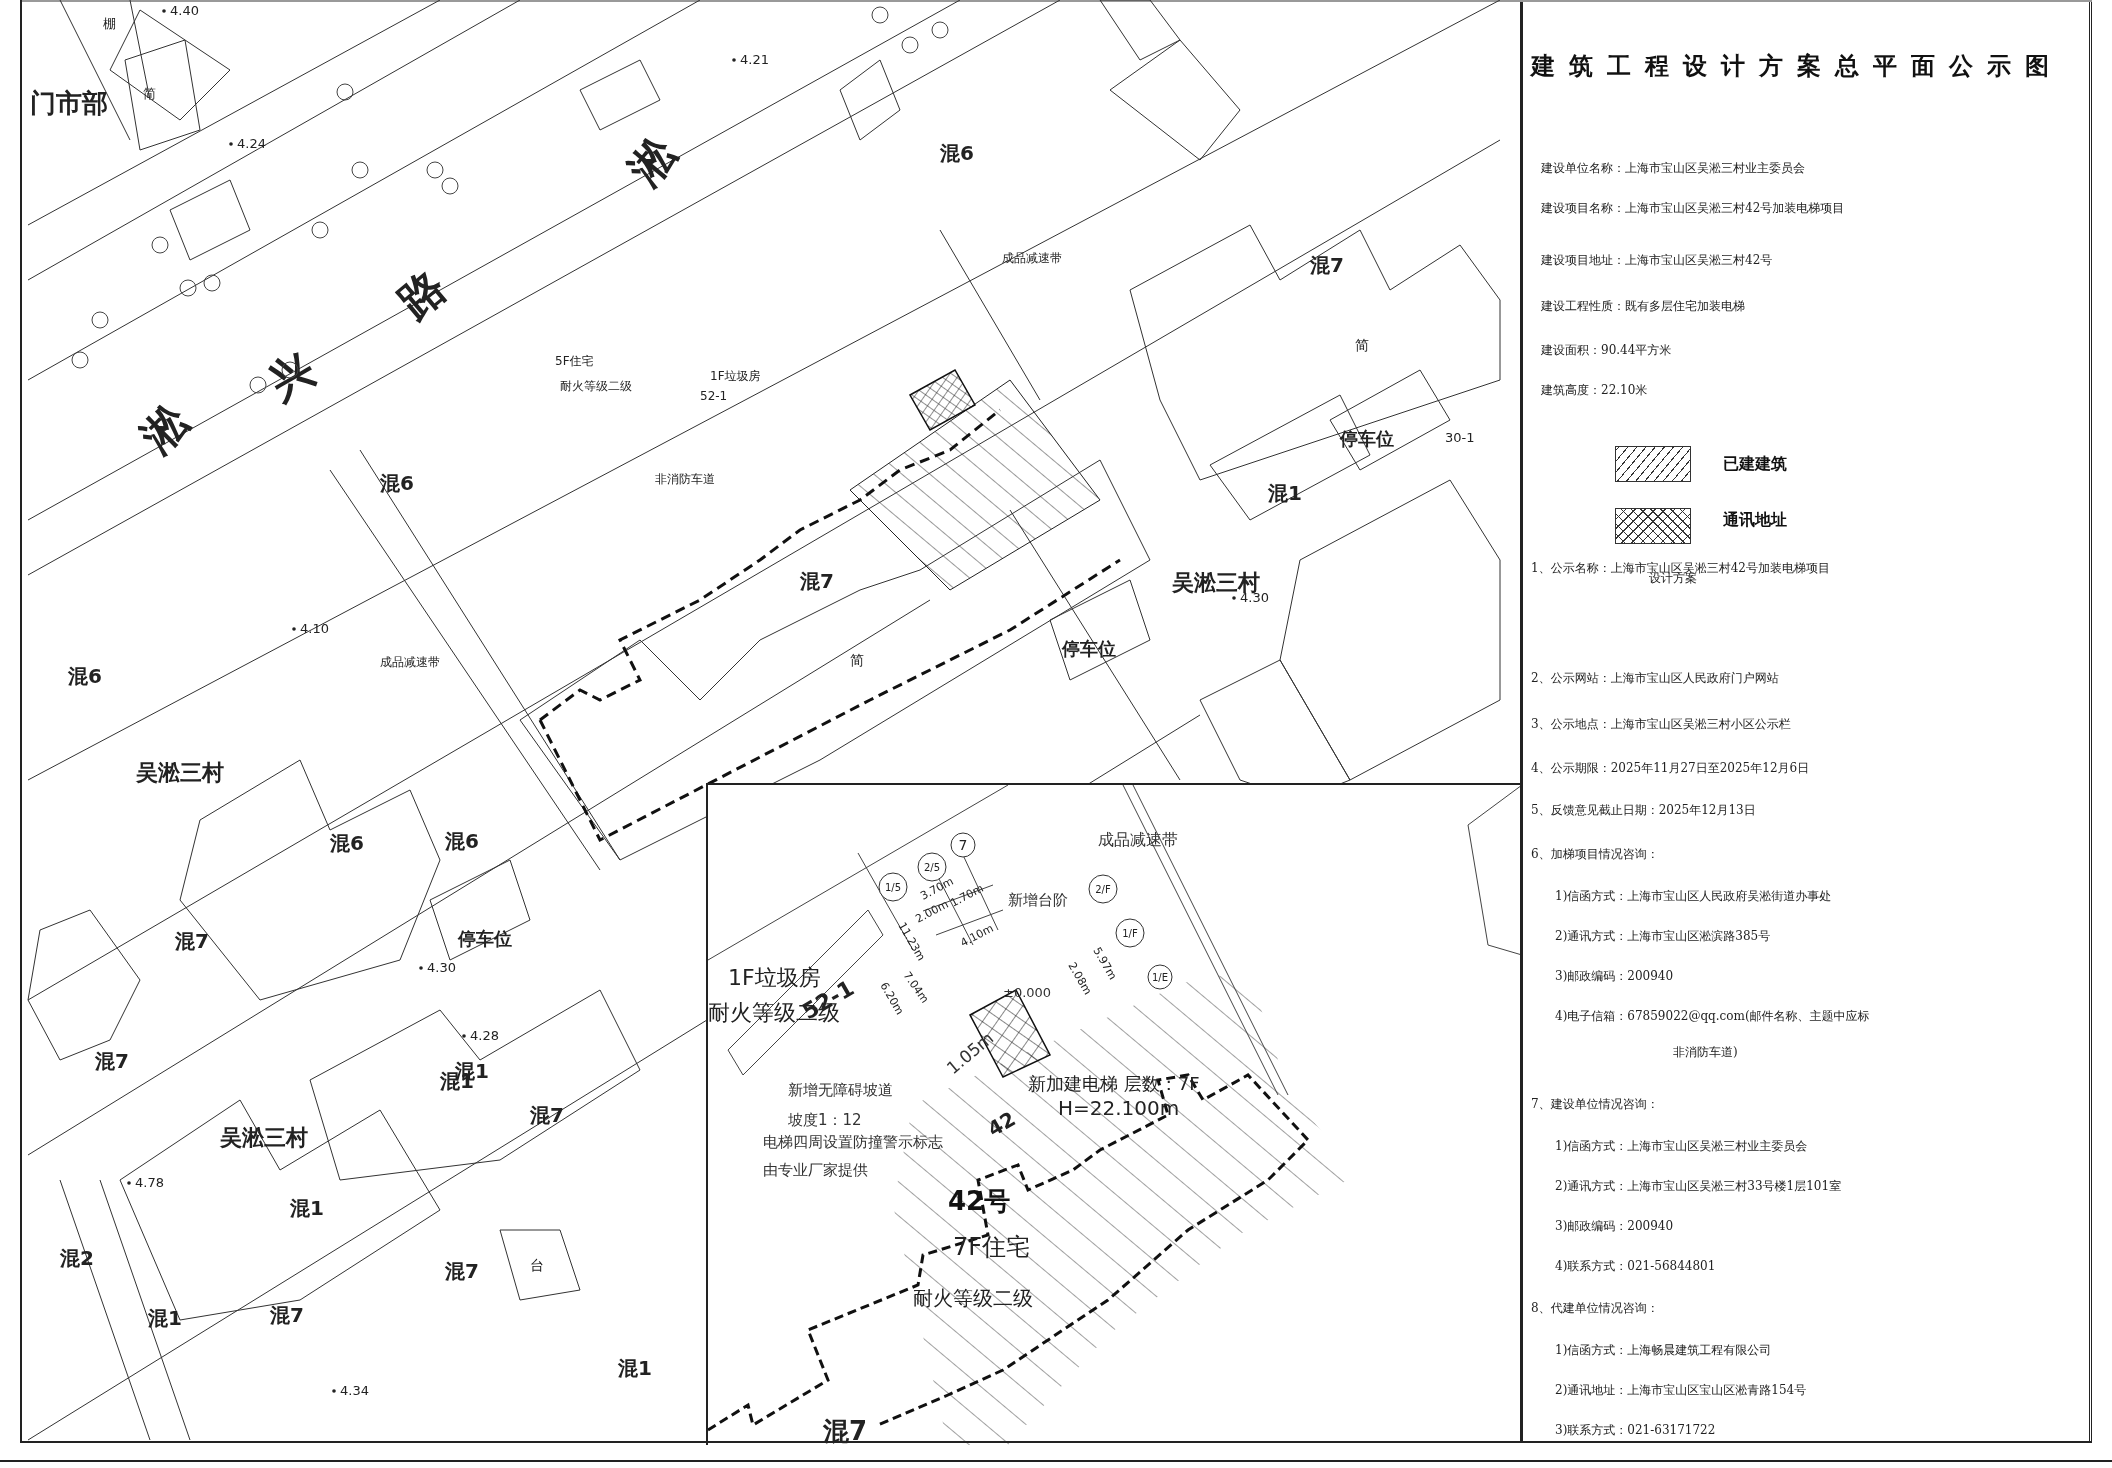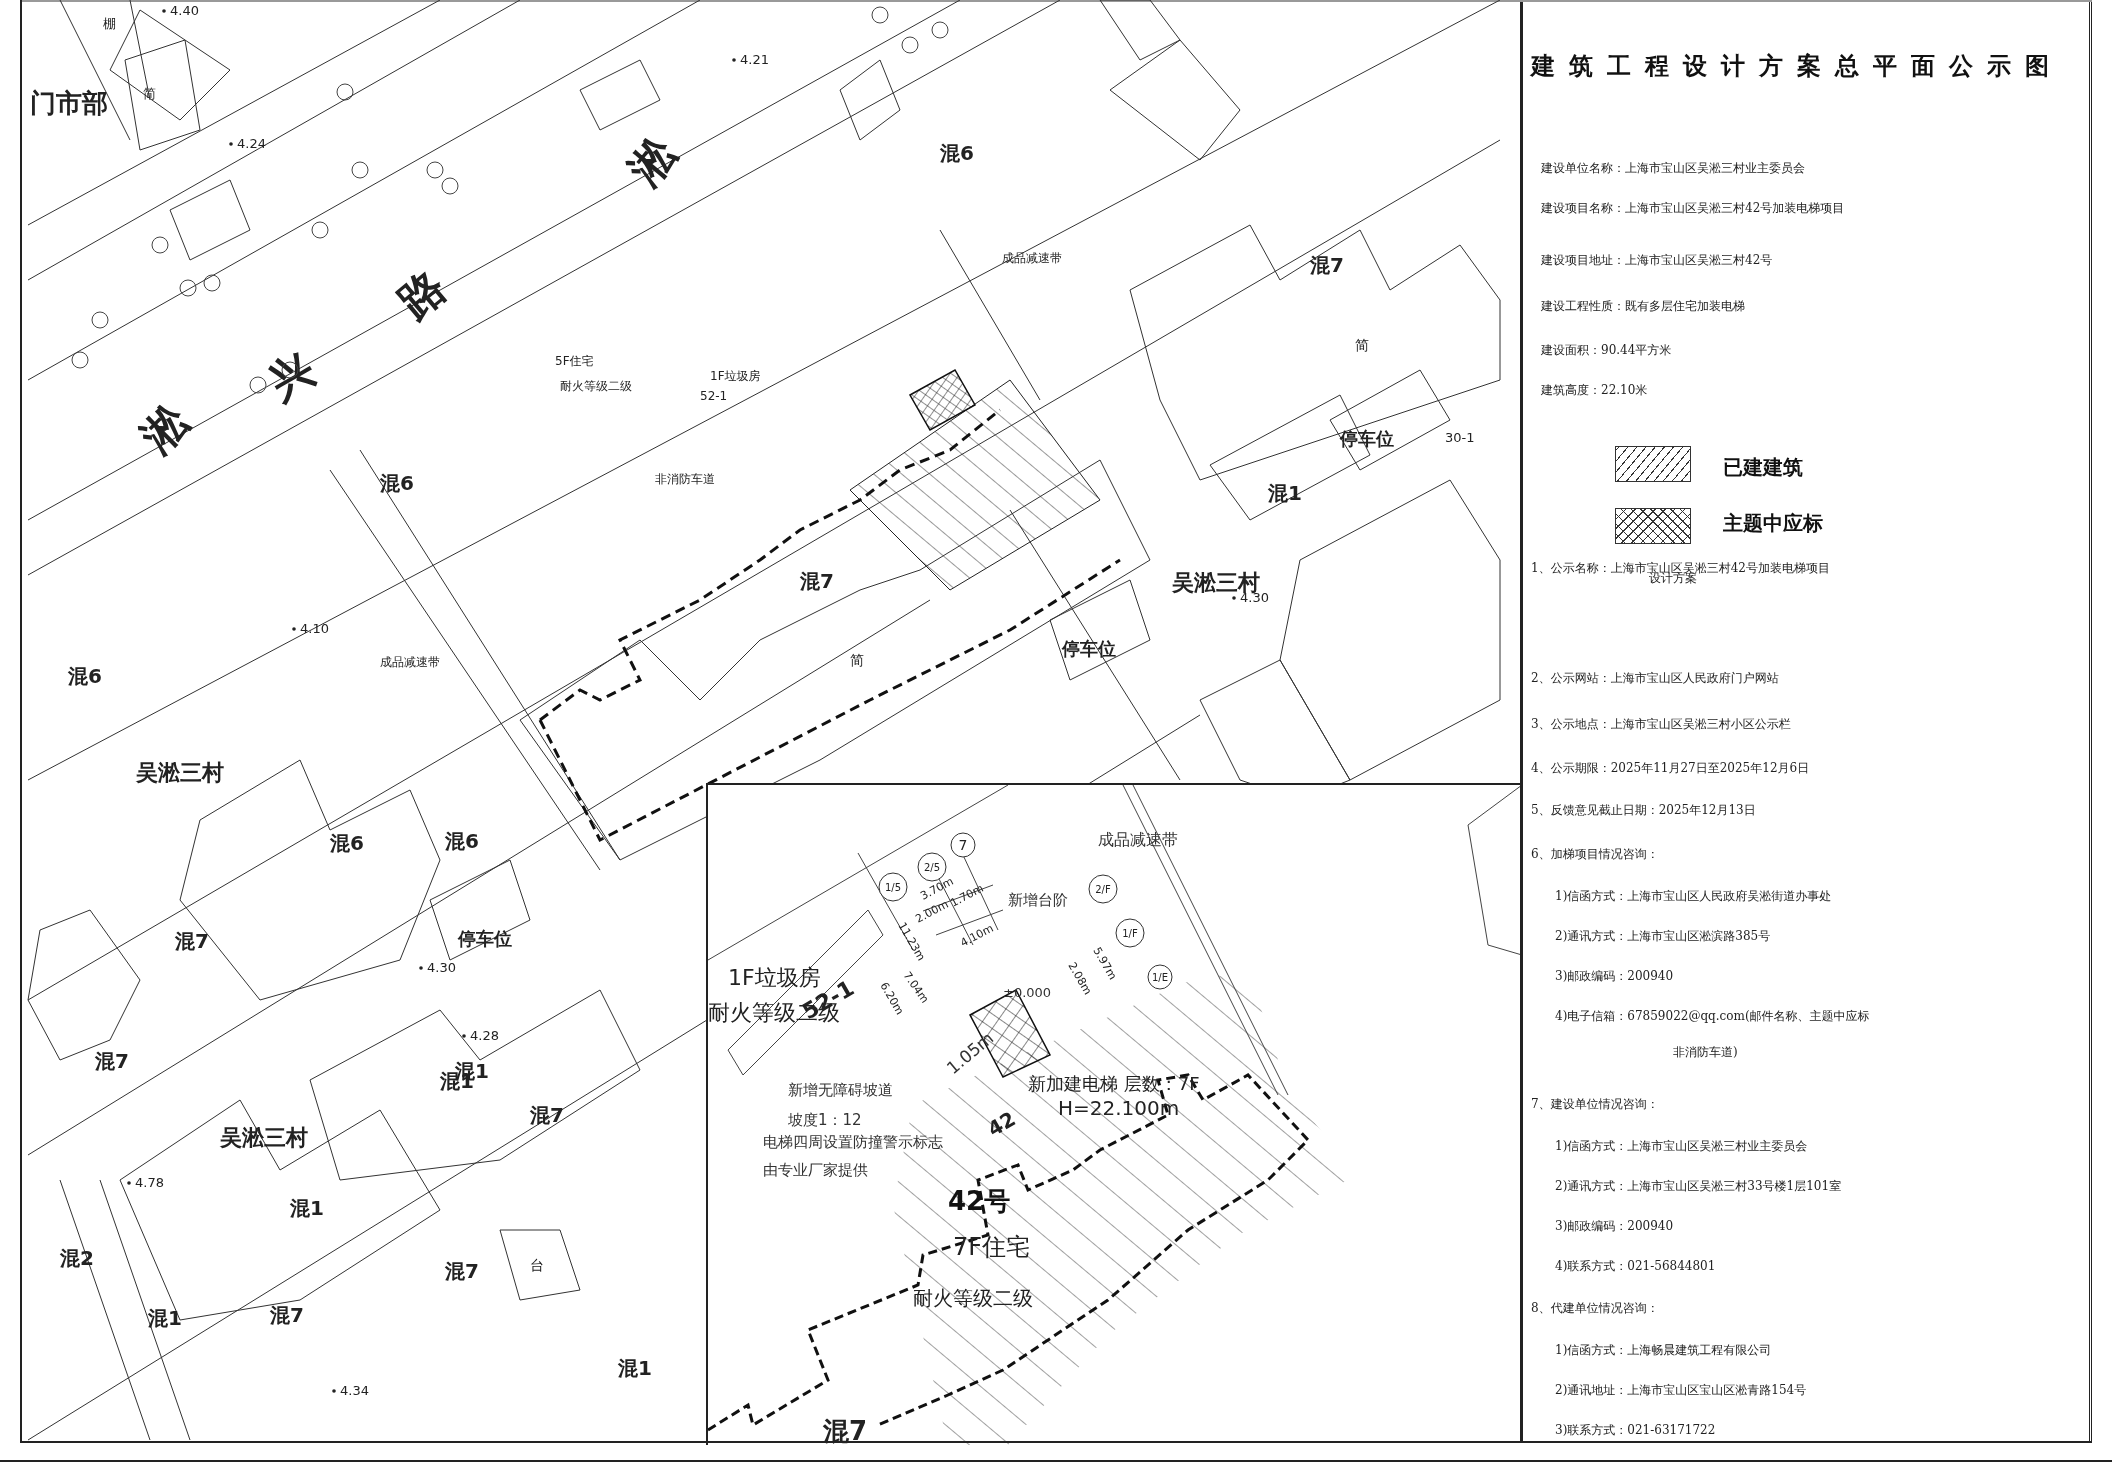--- a/index.html
+++ b/index.html
@@ -4,21 +4,21 @@
 <style>
   html,body{margin:0;padding:0;background:#fff;}
   body{width:2112px;height:1468px;position:relative;overflow:hidden;font-family:"DejaVu Sans","Liberation Sans",sans-serif;color:#111;}
   #sheet{position:absolute;left:0;top:0;width:2112px;height:1468px;background:#fff;}
   #map-svg{position:absolute;left:0;top:0;width:1520px;height:1445px;}
   #inset-svg{position:absolute;left:706px;top:783px;width:814px;height:660px;background:#fff;border-top:2px solid #222;border-left:2px solid #222;}
   #panel{position:absolute;left:1520px;top:2px;width:572px;height:1439px;border-left:3px solid #222;border-right:3px double #222;background:#fff;box-sizing:border-box;}
   .title{position:absolute;left:8px;top:48px;width:560px;font-family:"DejaVu Serif","Liberation Serif",serif;font-weight:bold;font-size:24px;letter-spacing:14px;white-space:nowrap;}
   .info{position:absolute;left:14px;font-family:"DejaVu Serif","Liberation Serif",serif;font-size:12px;white-space:nowrap;color:#222;}
   .legend-sw{position:absolute;left:92px;width:74px;height:34px;border:1px solid #333;}
-  .legend-lbl{position:absolute;left:200px;font-family:"DejaVu Sans","Liberation Sans",sans-serif;font-size:20px;font-weight:bold;}
+  .legend-lbl{position:absolute;left:200px;font-family:"DejaVu Sans","Liberation Sans",sans-serif;font-size:16px;font-weight:bold;}
   .bottom-rule{position:absolute;left:0;top:1460px;width:2112px;height:2px;background:#222;}
   .frame-bottom{position:absolute;left:20px;top:1441px;width:2072px;height:2px;background:#222;}
   .frame-left{position:absolute;left:20px;top:0;width:2px;height:1443px;background:#222;}
   .frame-top{position:absolute;left:20px;top:0;width:2072px;height:2px;background:#999;}
   .maplbl{font-family:"DejaVu Sans","Liberation Sans",sans-serif;fill:#222;}
 </style>
 </head>
 <body>
 
 <div id="sheet">
@@ -267,21 +267,21 @@
         <div class="info" style="top: 198px; left: 18px;">建设项目名称：上海市宝山区吴淞三村42号加装电梯项目</div>
         <div class="info" style="top: 250px; left: 18px;">建设项目地址：上海市宝山区吴淞三村42号</div>
         <div class="info" style="top: 296px; left: 18px;">建设工程性质：既有多层住宅加装电梯</div>
         <div class="info" style="top: 340px; left: 18px;">建设面积：90.44平方米</div>
         <div class="info" style="top: 380px; left: 18px;">建筑高度：22.10米</div>
       </div>
 
     <div class="legend-sw" style="top:444px;background:repeating-linear-gradient(-50deg,#fff 0,#fff 6px,#333 6px,#333 7px);"></div>
     <div class="legend-lbl" style="top:452px;">已建建筑</div>
     <div class="legend-sw" style="top:506px;background:repeating-linear-gradient(45deg,transparent 0,transparent 6px,#333 6px,#333 7px),repeating-linear-gradient(-45deg,#fff 0,#fff 6px,#333 6px,#333 7px);"></div>
-    <div class="legend-lbl" style="top:508px;">主题中应标</div>
+    <div class="legend-lbl" style="top:508px;">通讯地址</div>
 
     <div id="notices">
         <div class="info" style="top: 558px; left: 8px;">1、公示名称：上海市宝山区吴淞三村42号加装电梯项目</div>
         <div class="info" style="top: 568px; left: 126px;">设计方案</div>
         <div class="info" style="top: 668px; left: 8px;">2、公示网站：上海市宝山区人民政府门户网站</div>
         <div class="info" style="top: 714px; left: 8px;">3、公示地点：上海市宝山区吴淞三村小区公示栏</div>
         <div class="info" style="top: 758px; left: 8px;">4、公示期限：2025年11月27日至2025年12月6日</div>
         <div class="info" style="top: 800px; left: 8px;">5、反馈意见截止日期：2025年12月13日</div>
       </div>
     <div id="sections">

